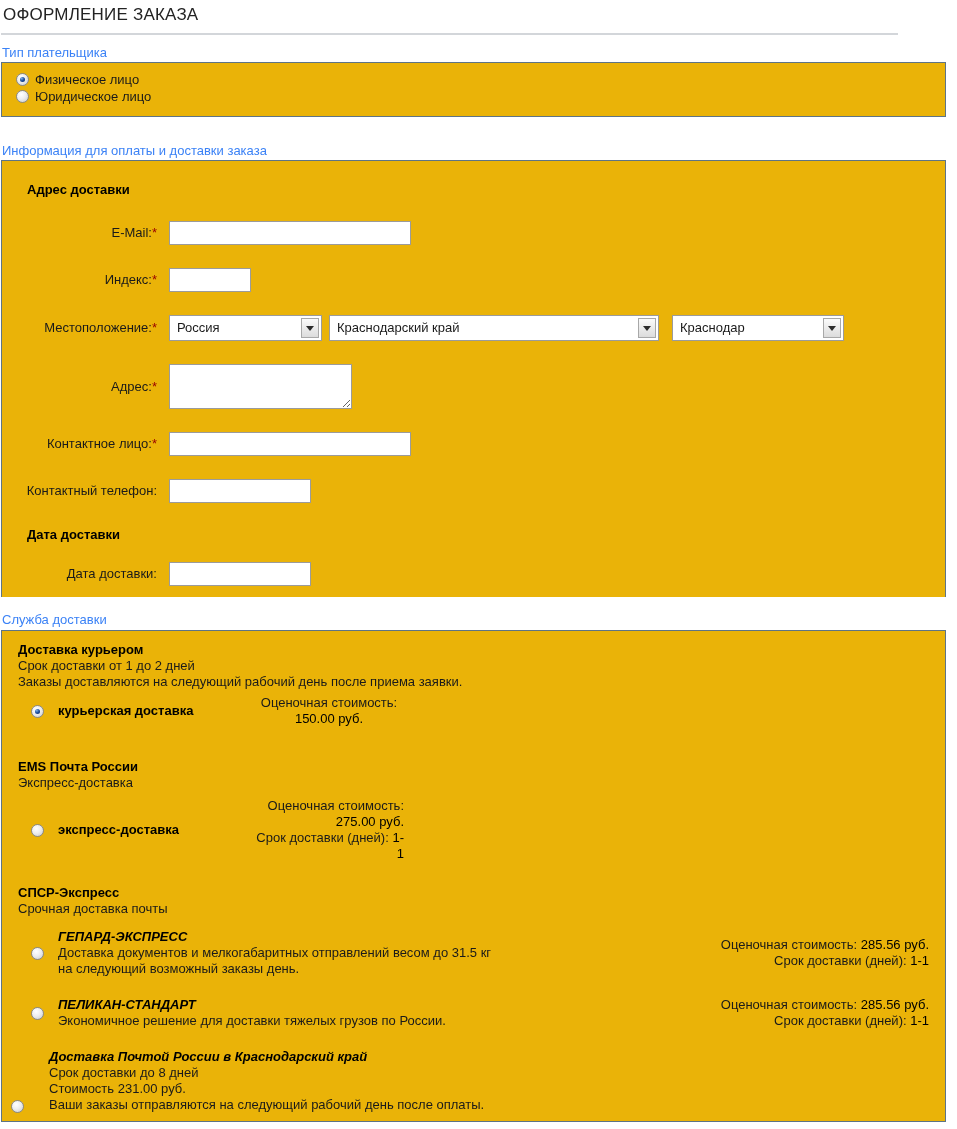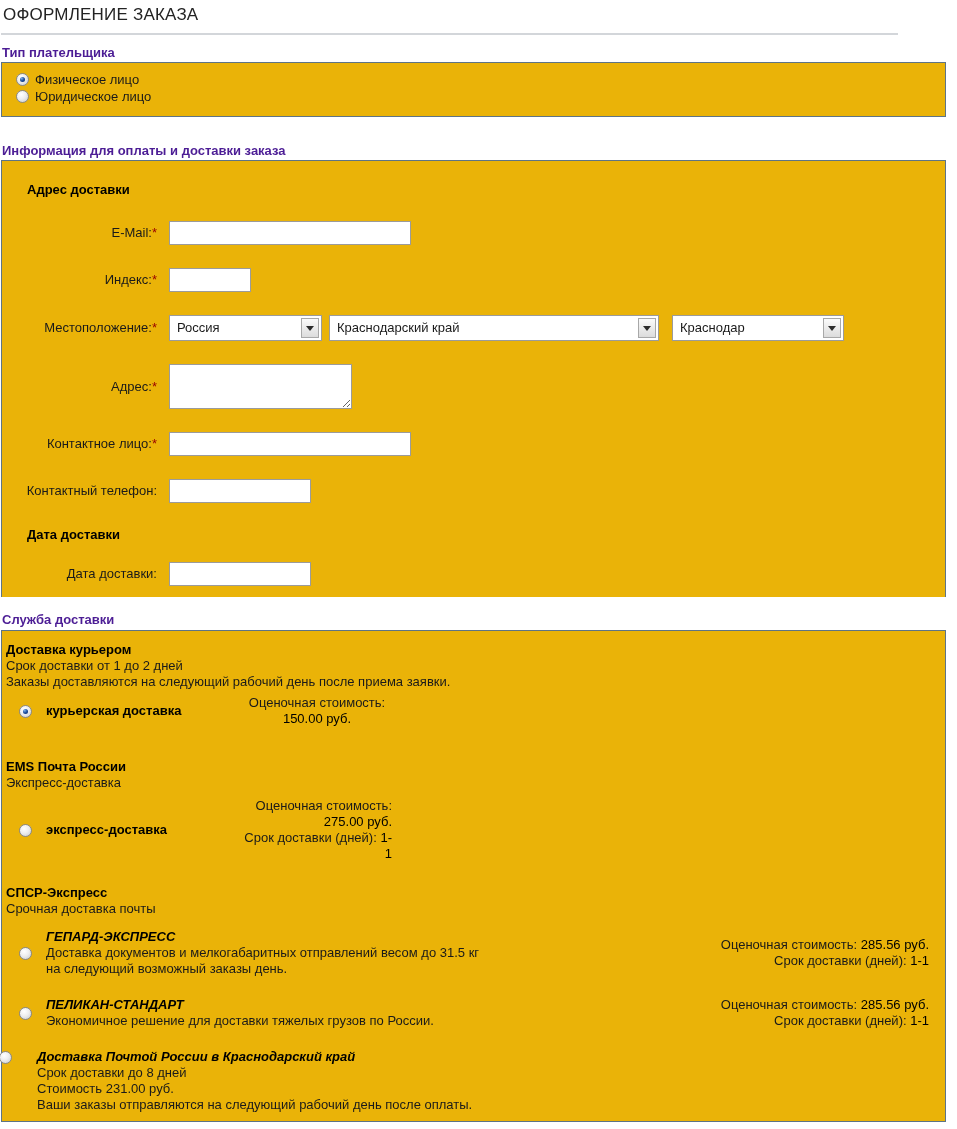--- a/index.html
+++ b/index.html
@@ -14,32 +14,32 @@
 
   
   .page-title {
     font-size: 17px; line-height: 20px; font-weight: normal;
     color: #232323; margin: 0 0 0 2px; letter-spacing: 0.2px;
   }
   .title-rule { width: 897px; height: 2px; background: #d3d6da; margin-top: 8px; }
 
   
   .sec-heading {
-    font-size: 13px; line-height: 15px; font-weight: bold; color: #4c1d95;
+    font-size: 13px; line-height: 15px; font-weight: normal; color: #3b82f6;
     margin: 16px 0 0 1px;
   }
   .h-payer    { margin-top: 10px; margin-bottom: 2px; }
   .h-info     { margin-top: 26px; margin-bottom: 2px; }
   .h-delivery { margin-top: 15px; margin-bottom: 3px; }
 
   
   .box { width: 945px; border: 1px solid #5e7486; background: #eab308; }
   .box-payer { padding: 8px 0 11px 13px; }
   .box-info  { border-bottom: none; padding: 21px 0 11px 15px; }
-  .box-delivery { padding: 11px 16px 8px 4px; }
+  .box-delivery { padding: 11px 16px 8px 16px; }
 
   
   .radio {
     display: inline-block; flex: none;
     width: 13px; height: 13px; border-radius: 50%;
     border: 1px solid #898989;
     background: radial-gradient(circle at 38% 32%, #ffffff 0%, #eeeeee 45%, #c6c9cc 100%);
     position: relative; cursor: default;
   }
   .radio.checked::after {
@@ -104,21 +104,21 @@
   .b { font-weight: normal; color: #000; }
   .opt-main .b-line { font-weight: bold; color: #000; font-style: italic; }
   .cost-side { margin-left: auto; text-align: right; }
 
   .row-courier { margin-top: 5px; }
   .t-ems  { margin-top: 32px; }
   .row-ems { margin-top: 7px; }
   .t-spsr { margin-top: 23px; }
   .row-gepard  { margin-top: 12px; }
   .row-pelikan { margin-top: 20px; }
-  .row-post { margin-top: 20px; align-items: flex-start; }
+  .row-post { margin-top: 20px; align-items: flex-end; }
   .row-post .radio { margin: 2px 25px 0 -7px; }
 </style>
 </head>
 <body>
 
 <div class="page">
 
   <h1 class="page-title">ОФОРМЛЕНИЕ ЗАКАЗА</h1>
   <div class="title-rule"></div>
 

